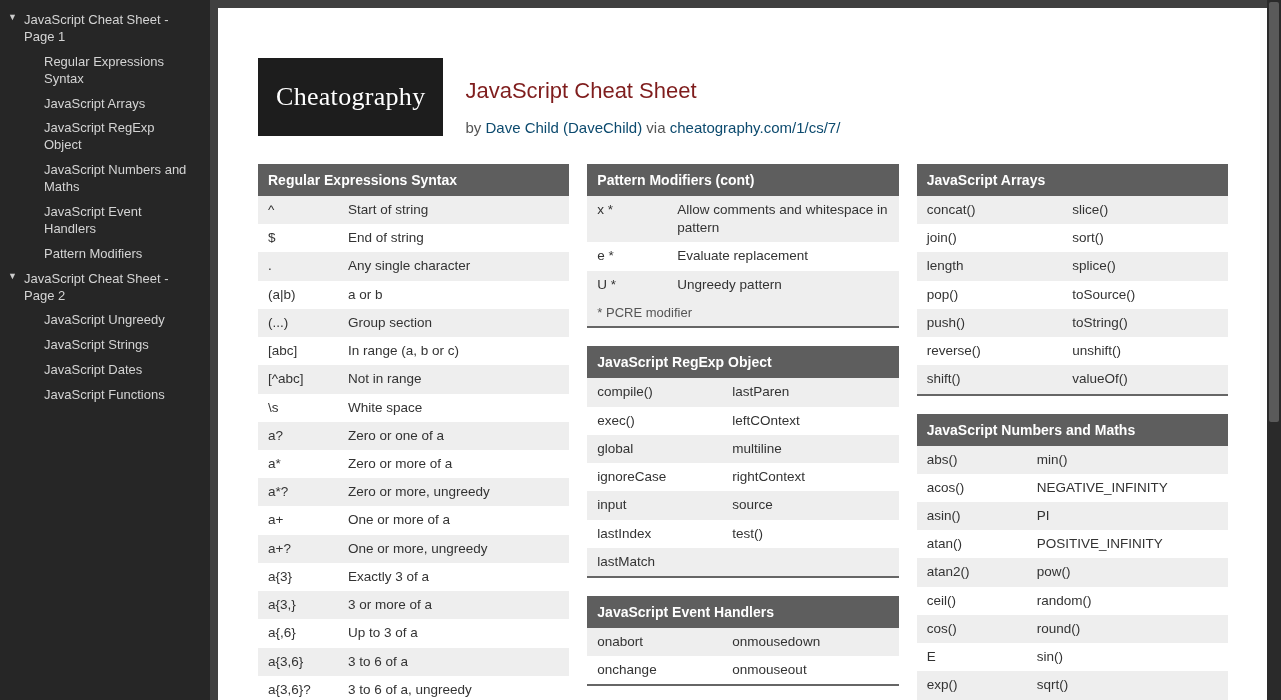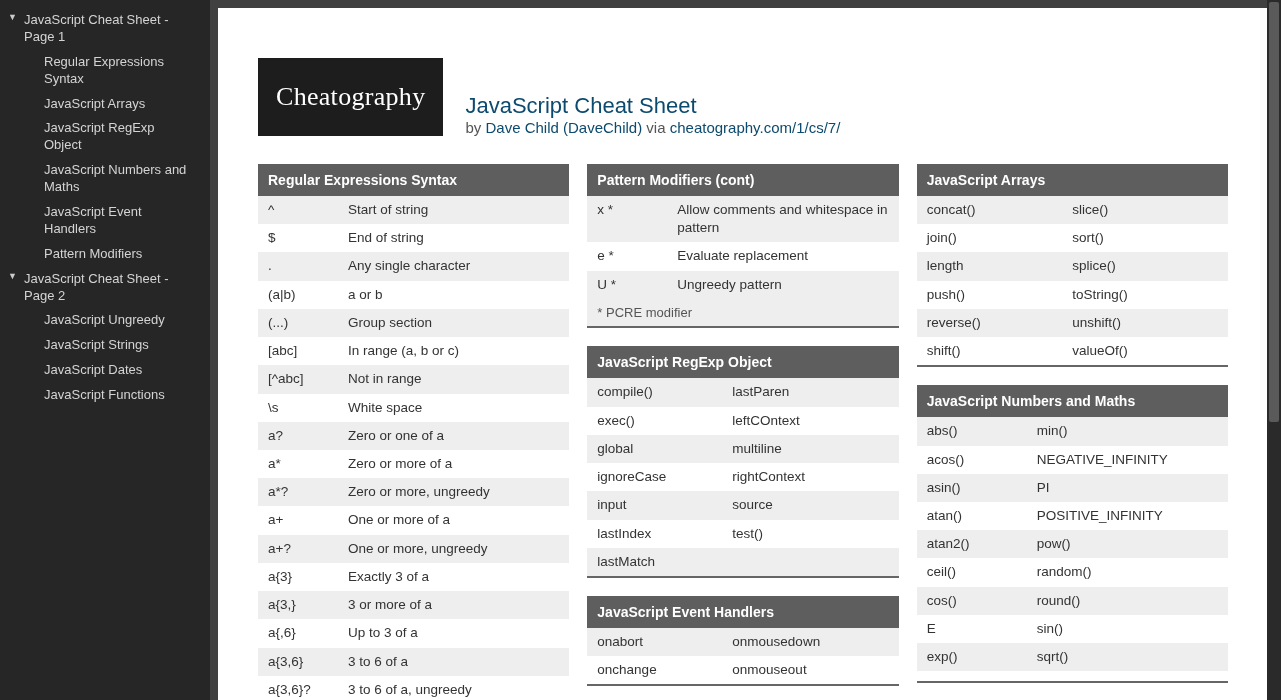--- a/index.html
+++ b/index.html
@@ -7,21 +7,21 @@
 .sidebar{width:210px;background:#262626;color:#d4d4d4;font-size:13px;padding:8px 0;overflow-y:auto;flex-shrink:0}
 .out-item{display:flex;align-items:flex-start;padding:4px 10px 4px 8px;line-height:1.3;cursor:pointer}
 .out-item.lvl1{padding-left:8px}
 .out-item.lvl2{padding-left:44px}
 .caret{width:10px;display:inline-block;margin-right:6px;font-size:9px;color:#ccc}
 .out-text{flex:1;padding-right:6px}
 .viewer{flex:1;background:#404040;padding:8px;overflow:auto}
 .page{background:#fff;width:1050px;min-height:900px;margin:0 auto;padding:50px 40px 30px 40px;position:relative}
 .hdr{display:flex;align-items:flex-end;gap:22px;margin-bottom:28px}
 .logo{background:#1d1d1d;color:#fff;font-family:Georgia,serif;font-size:26px;padding:24px 18px;letter-spacing:0.3px}
-.title-block h1{font-size:22px;font-weight:400;color:#0c4a6e;margin-bottom:0}
+.title-block h1{font-size:22px;font-weight:400;color:#7f1d1d;margin-bottom:15px}
 .byline{font-size:15px;color:#555}
 .byline .lnk{color:#0c4a6e}
 .cols{display:flex;gap:18px}
 .col{flex:1;display:flex;flex-direction:column;gap:18px}
 .card{border-bottom:2px solid #666}
 .card-hdr{background:#5e5e5e;color:#fff;font-weight:600;font-size:14px;padding:8px 10px}
 .row{display:flex;font-size:13.5px;color:#333;padding:5px 10px;line-height:1.35;align-items:flex-start}
 .row:nth-child(odd){background:#eee}
 .row:nth-child(even){background:#fff}
 .row.note{background:#eee;font-size:13px;color:#555}
@@ -249,20 +249,24 @@
               </div>
               <div class="row">
                 <span class="c-hf">join()</span>
                 <span class="c-hf">sort()</span>
               </div>
               <div class="row">
                 <span class="c-hf">length</span>
                 <span class="c-hf">splice()</span>
               </div>
               <div class="row">
+                <span class="c-hf">pop()</span>
+                <span class="c-hf">toSource()</span>
+              </div>
+              <div class="row">
                 <span class="c-hf">push()</span>
                 <span class="c-hf">toString()</span>
               </div>
               <div class="row">
                 <span class="c-hf">reverse()</span>
                 <span class="c-hf">unshift()</span>
               </div>
               <div class="row">
                 <span class="c-hf">shift()</span>
                 <span class="c-hf">valueOf()</span>

